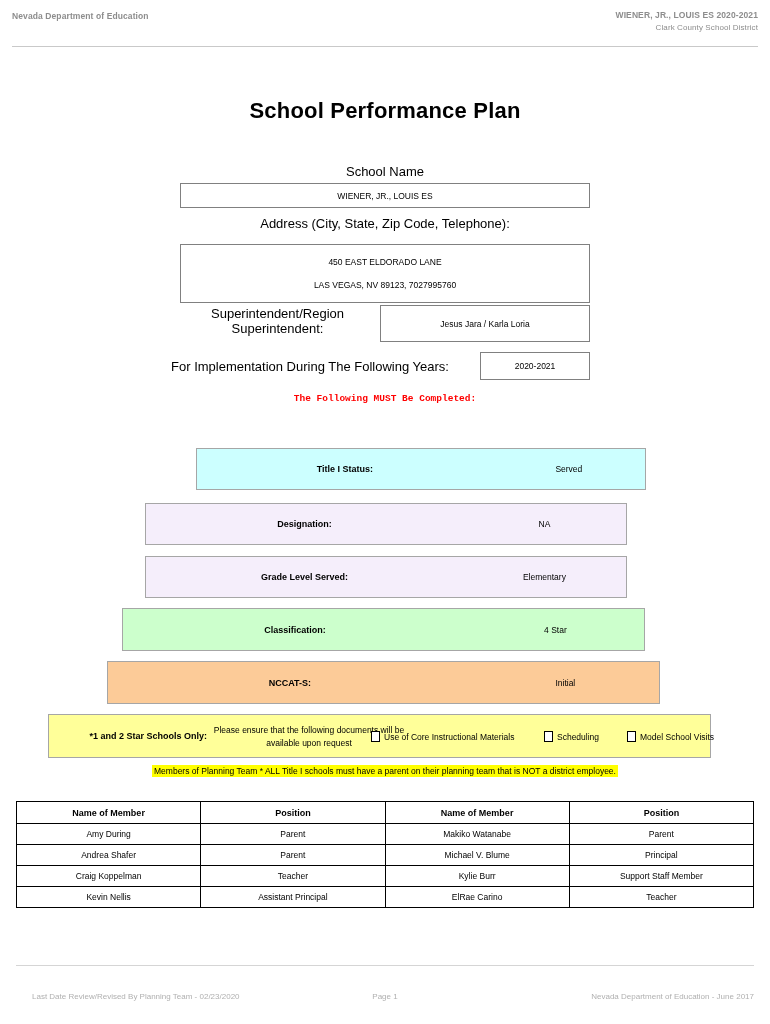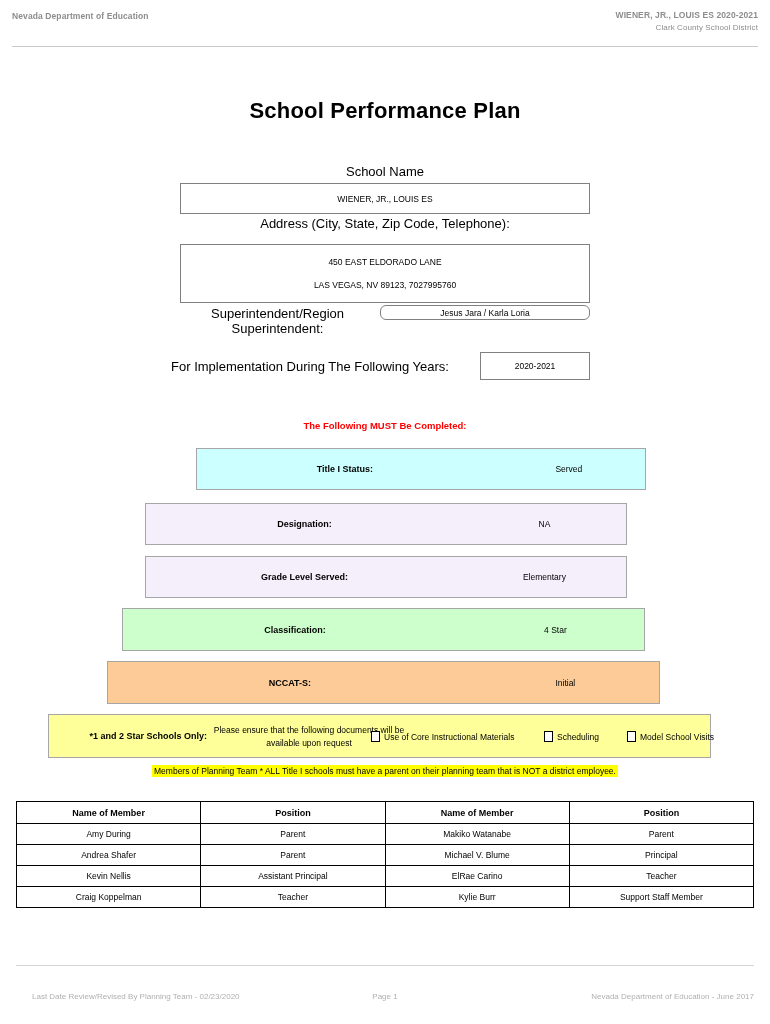--- a/index.html
+++ b/index.html
@@ -83,21 +83,21 @@
     font-size: 8.5px;
   }
   .lbl-school-name {
     position: absolute;
     left: 180px; top: 164px;
     width: 410px;
   }
   .box-school-name {
     position: absolute;
     left: 180px; top: 183px;
-    width: 410px; height: 31px;
+    width: 410px; height: 25px;
   }
   .lbl-address {
     position: absolute;
     left: 170px; top: 216px;
     width: 430px;
     font-weight: normal;
   }
   .box-address {
     position: absolute;
     left: 180px; top: 244px;
@@ -107,43 +107,44 @@
   }
   .lbl-superintendent {
     position: absolute;
     left: 190px; top: 306px;
     width: 175px;
     text-align: center;
   }
   .box-superintendent {
     position: absolute;
     left: 380px; top: 305px;
-    width: 210px; height: 15px; border-radius: 6px;
+    width: 210px; height: 37px;
   }
   .lbl-years {
     position: absolute;
     left: 150px; top: 359px;
     width: 320px;
     text-align: center;
   }
   .box-years {
     position: absolute;
     left: 480px; top: 352px;
     width: 110px; height: 28px;
   }
 
   
   .must-complete {
     position: absolute;
-    left: 0; top: 420px;
+    left: 0; top: 393px;
     width: 770px;
     text-align: center;
     font-size: 9.5px;
     font-weight: bold;
     color: #ff0000;
+    font-family: Liberation Mono, monospace;
   }
 
   
   .status-bar {
     position: absolute;
     box-sizing: border-box;
     border: 1px solid #a6a6a6;
     display: flex;
     align-items: center;
   }
@@ -370,31 +371,31 @@
       <td>Makiko Watanabe</td>
       <td>Parent</td>
     </tr>
     <tr>
       <td>Andrea Shafer</td>
       <td>Parent</td>
       <td>Michael V. Blume</td>
       <td>Principal</td>
     </tr>
     <tr>
+      <td>Craig Koppelman</td>
+      <td>Teacher</td>
+      <td>Kylie Burr</td>
+      <td>Support Staff Member</td>
+    </tr>
+    <tr>
       <td>Kevin Nellis</td>
       <td>Assistant Principal</td>
       <td>ElRae Carino</td>
       <td>Teacher</td>
     </tr>
-    <tr>
-      <td>Craig Koppelman</td>
-      <td>Teacher</td>
-      <td>Kylie Burr</td>
-      <td>Support Staff Member</td>
-    </tr>
   </tbody>
 </table>
 
 <div class="page-footer">
   <div class="ftr-rule"></div>
   <div class="ftr-left">Last Date Review/Revised By Planning Team - 02/23/2020</div>
   <div class="ftr-center">Page 1</div>
   <div class="ftr-right">Nevada Department of Education - June 2017</div>
 </div>
 

